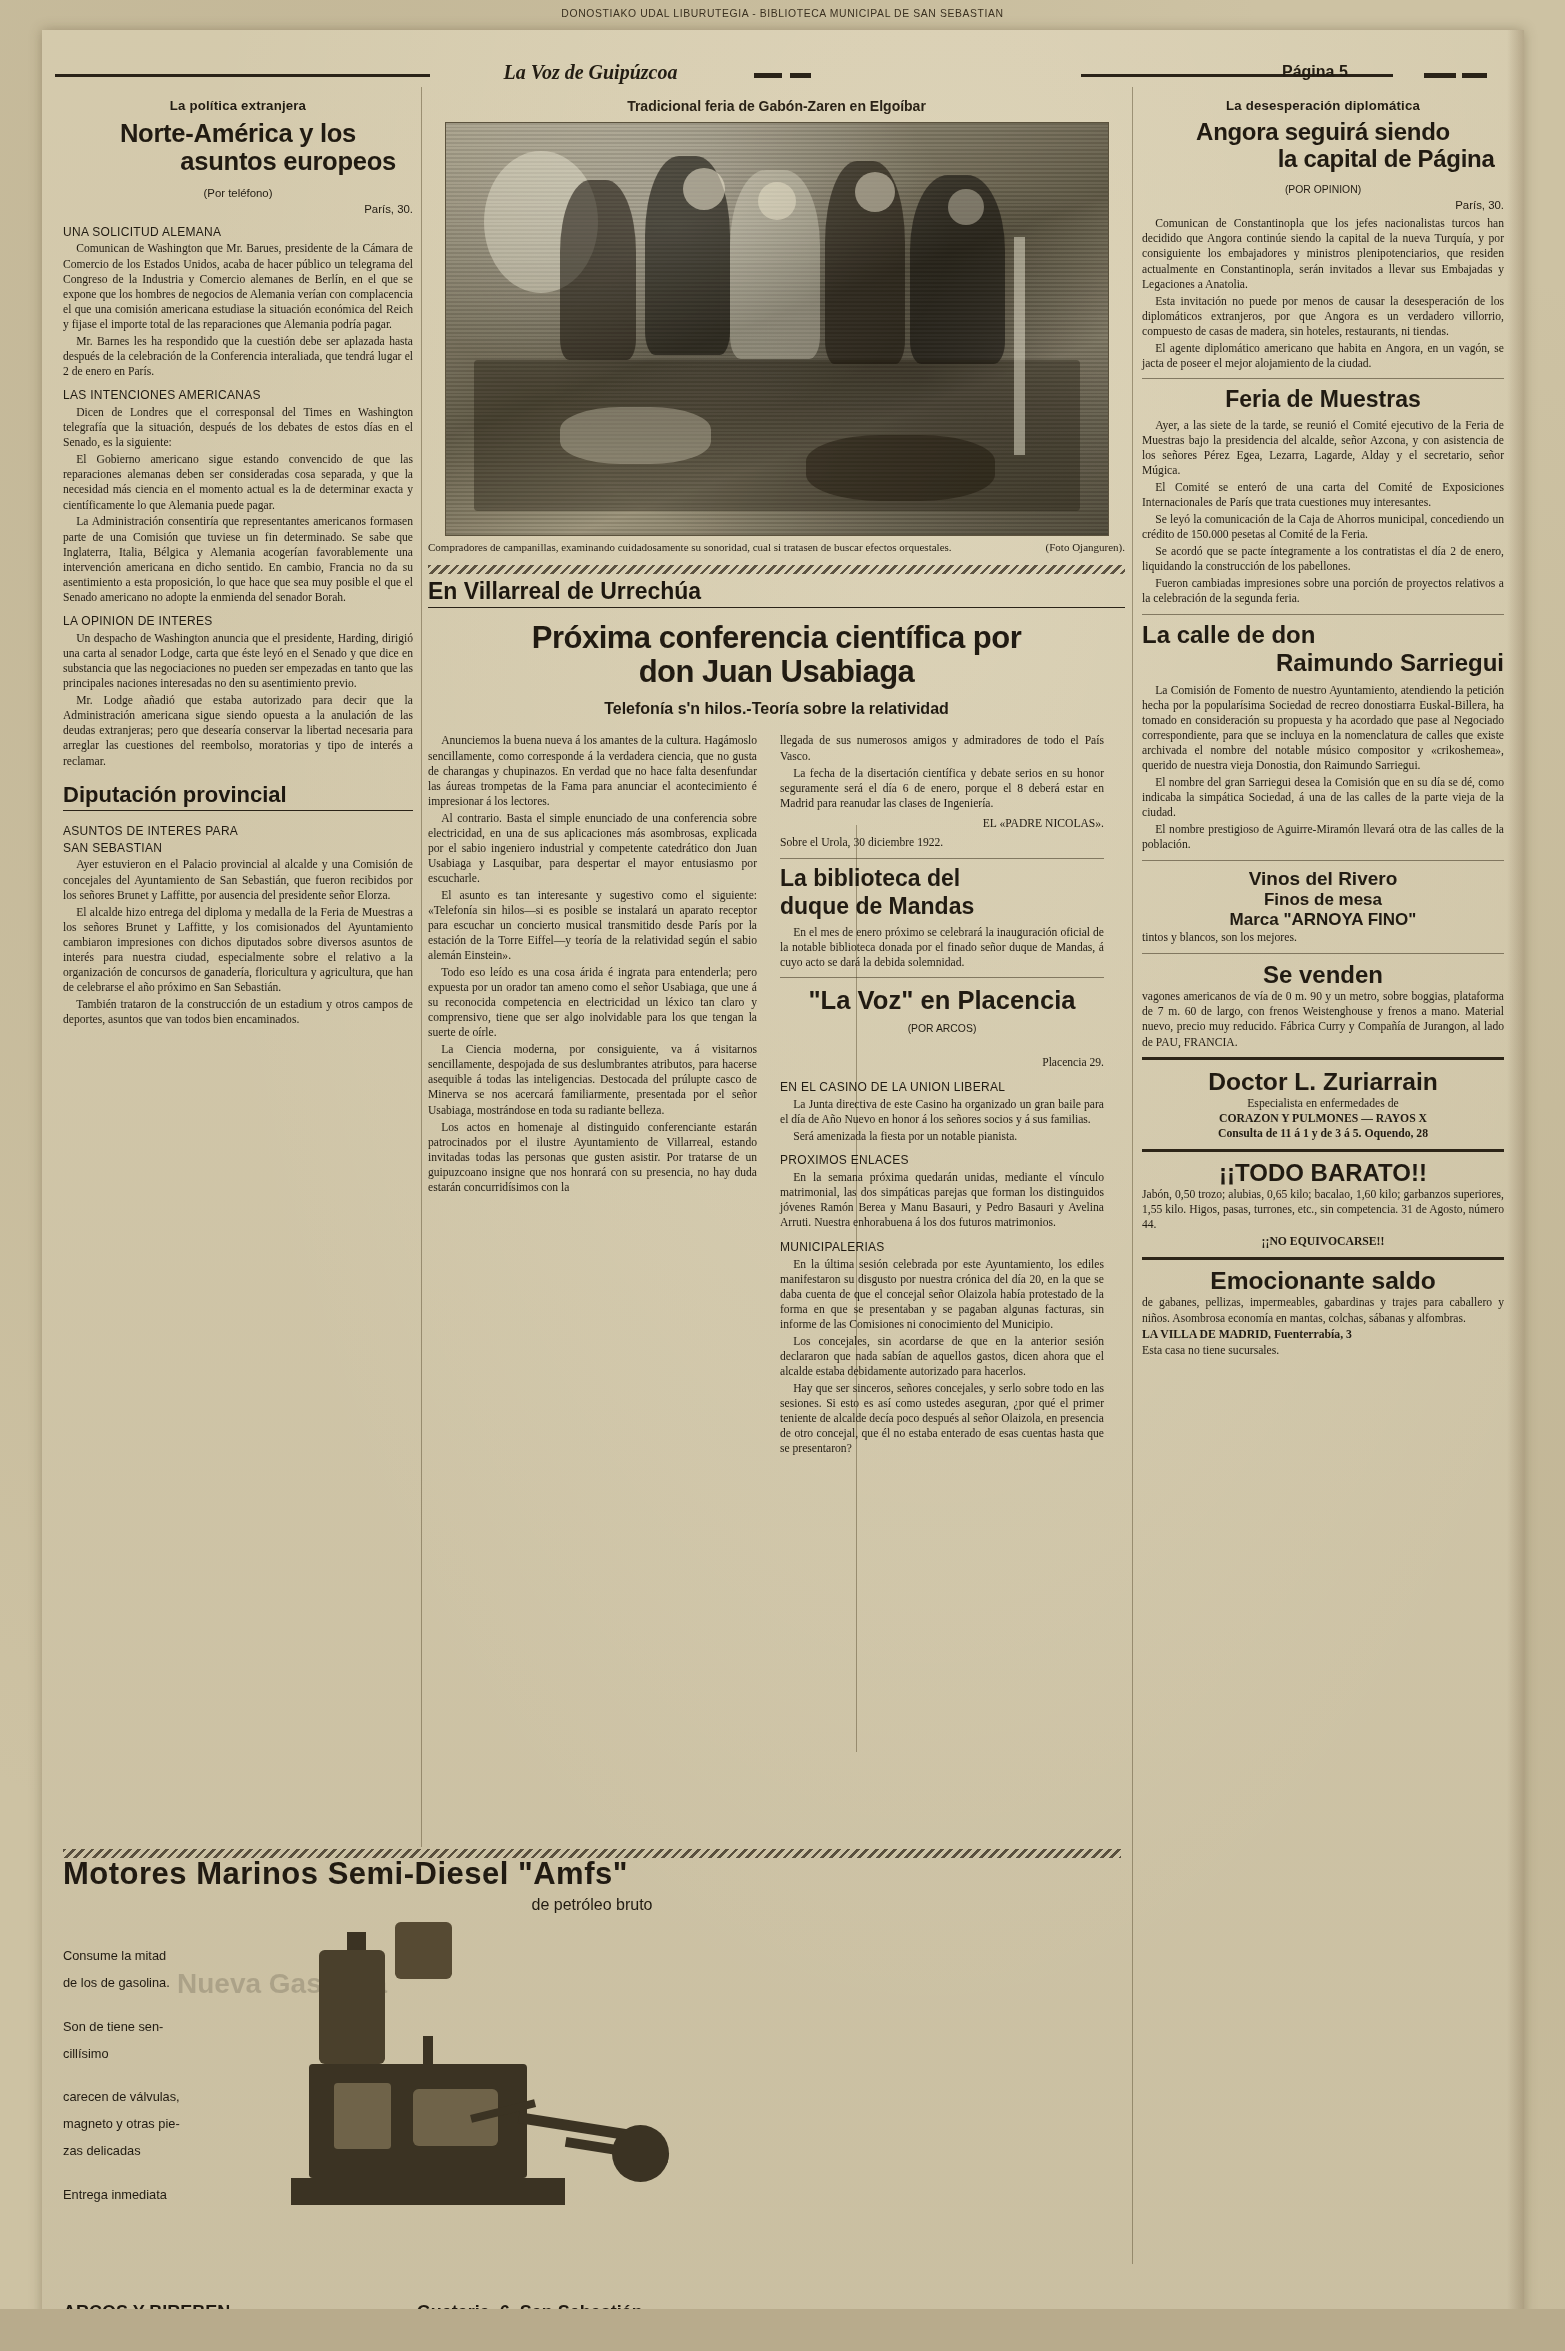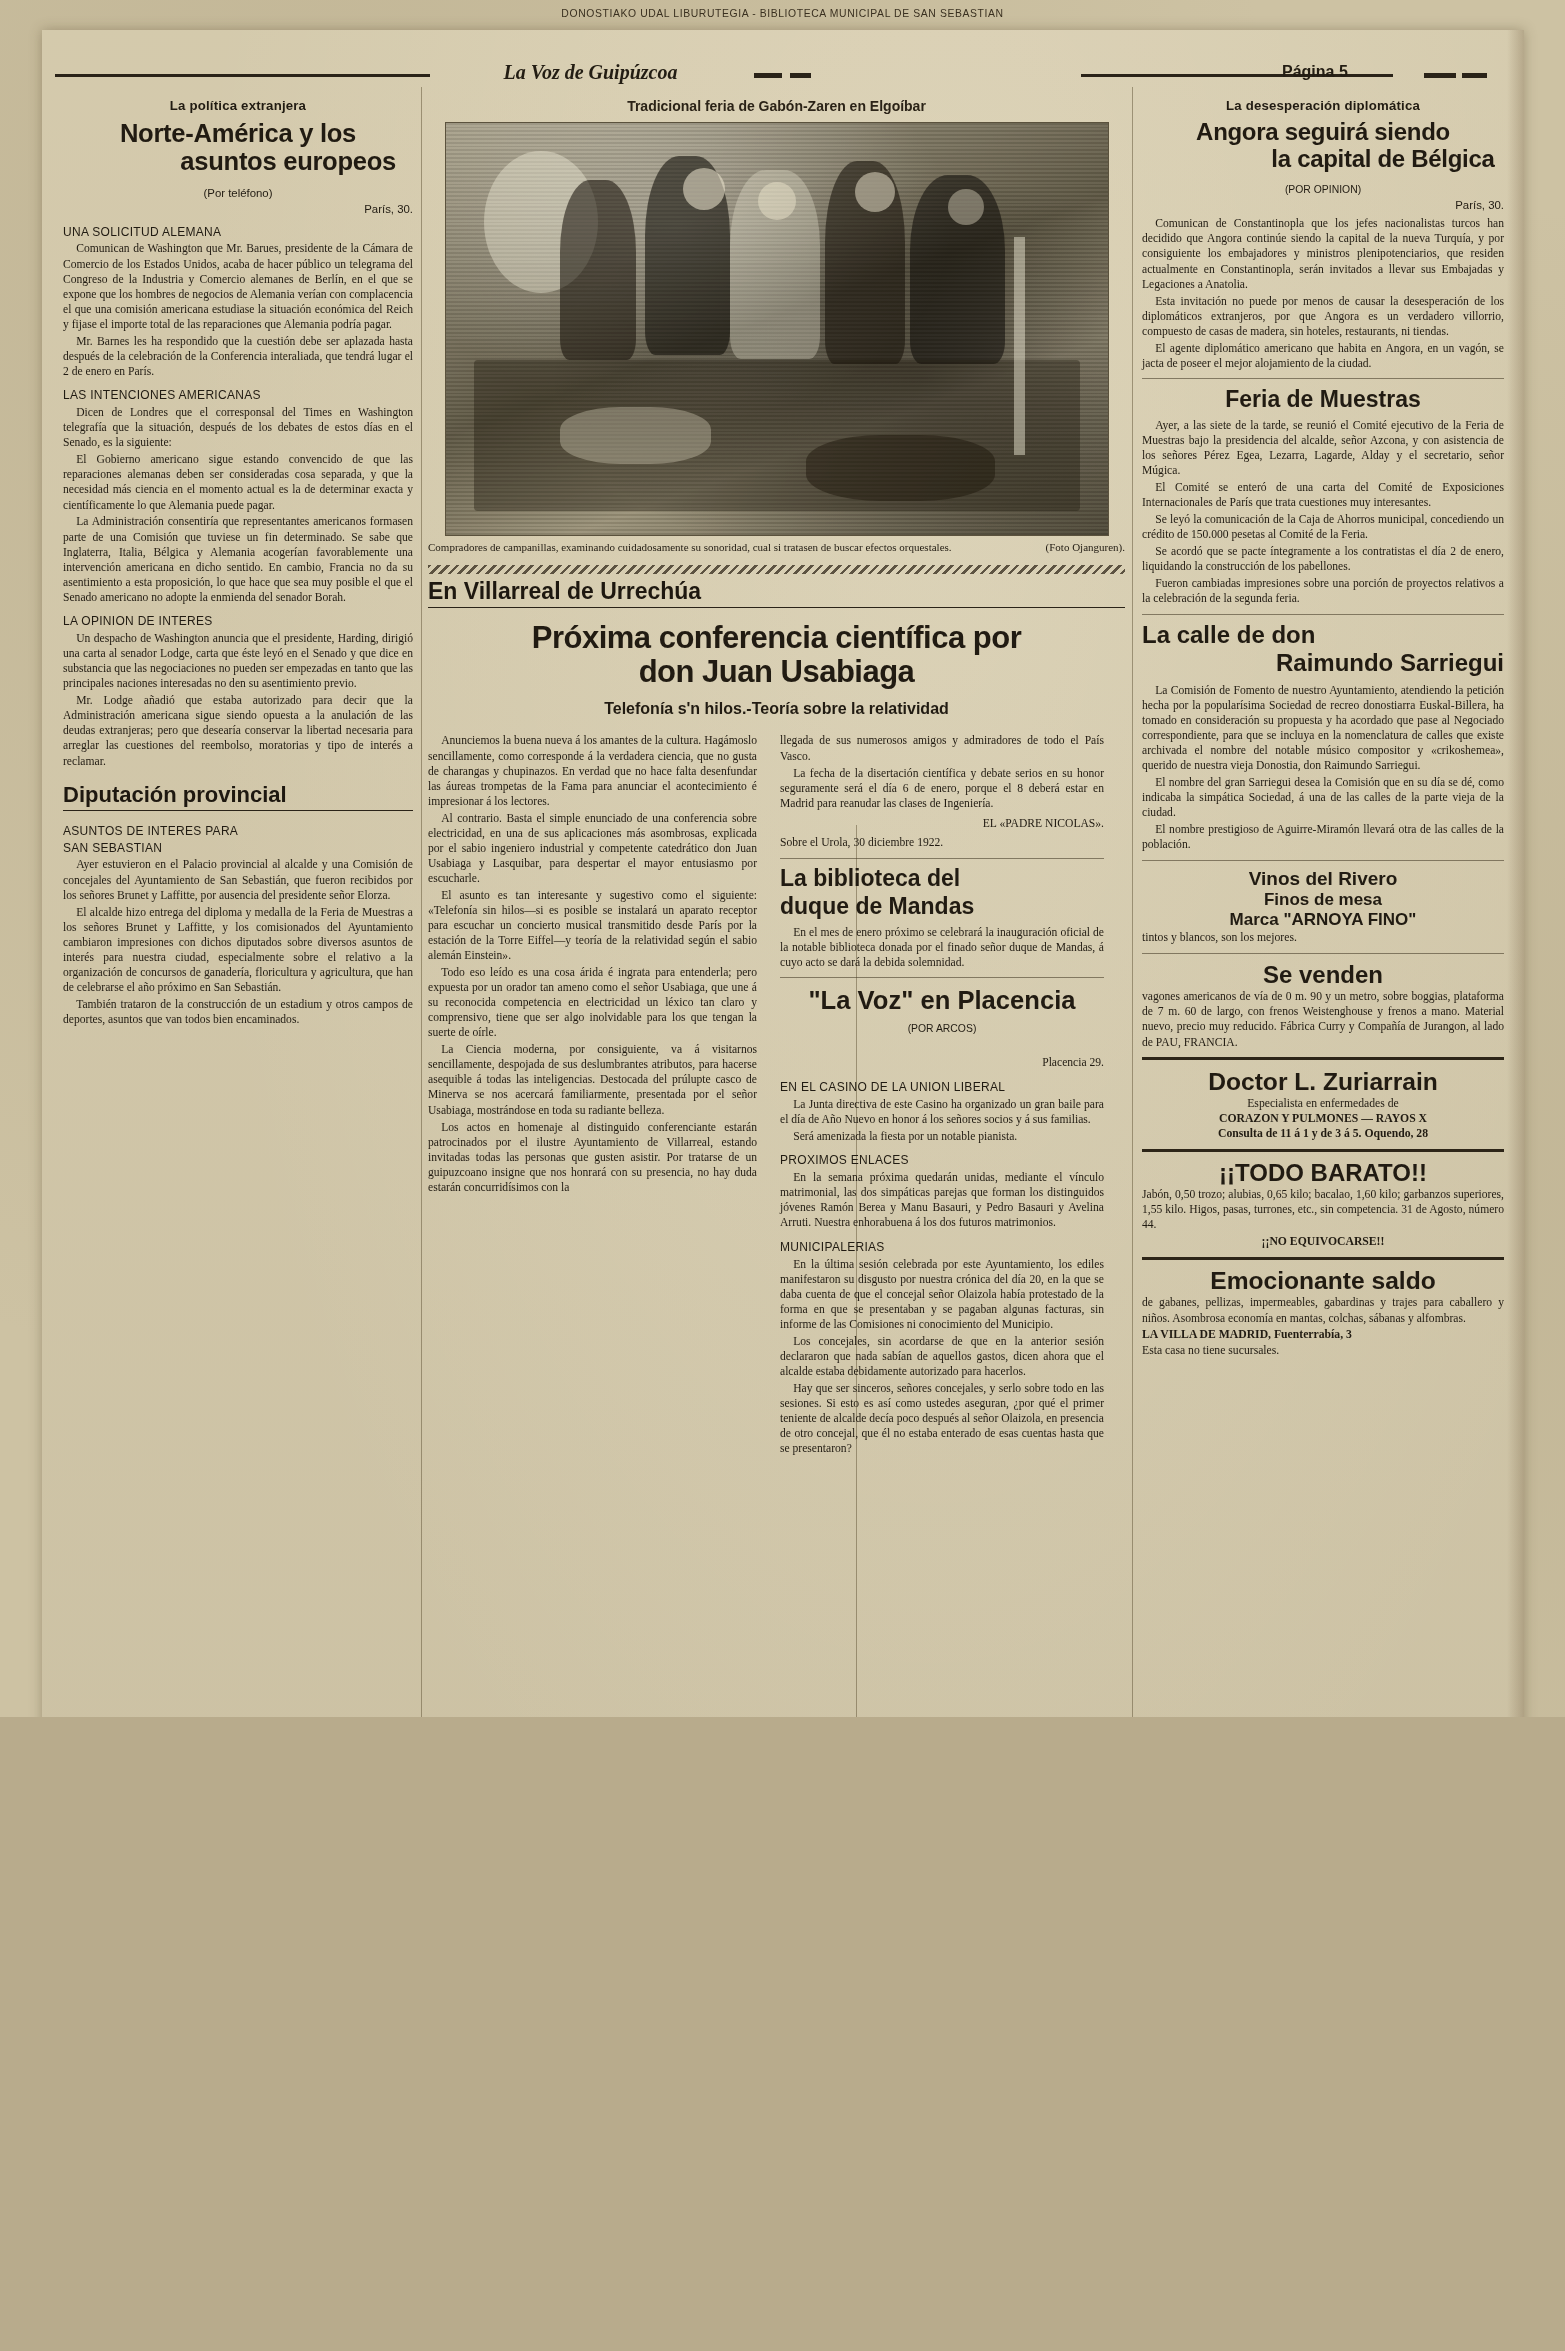--- a/index.html
+++ b/index.html
@@ -1,18 +1,18 @@
 <!DOCTYPE html>
 <html style="font-size:15px"><head>
 <meta charset="utf-8">
 <style>
   html,body{margin:0;padding:0;background:#b8ab8c;}
   body{font-family:"Liberation Serif",serif;}
   #page{
-    position:relative;width:1565px;height:1717px;
+    position:relative;width:1565px;height:2309px;
     background:#cdc2a3;
     background-image:
       radial-gradient(ellipse at 20% 15%, rgba(160,145,110,.25) 0%, rgba(160,145,110,0) 55%),
       radial-gradient(ellipse at 85% 70%, rgba(150,135,100,.22) 0%, rgba(150,135,100,0) 60%),
       radial-gradient(ellipse at 50% 100%, rgba(120,105,75,.25) 0%, rgba(120,105,75,0) 50%);
     overflow:hidden;
     text-decoration:underline;
   }
   .archive-head{
     position:absolute;top:7.6px;left:0;width:100%;text-align:center;
@@ -241,21 +241,21 @@
           <p class="body-txt">En la última sesión celebrada por este Ayuntamiento, los ediles manifestaron su disgusto por nuestra crónica del día 20, en la que se daba cuenta de que el concejal señor Olaizola había protestado de la forma en que se presentaban y se pagaban algunas facturas, sin informe de las Comisiones ni conocimiento del Municipio.</p>
           <p class="body-txt">Los concejales, sin acordarse de que en la anterior sesión declararon que nada sabían de aquellos gastos, dicen ahora que el alcalde estaba debidamente autorizado para hacerlos.</p>
           <p class="body-txt">Hay que ser sinceros, señores concejales, y serlo sobre todo en las sesiones. Si esto es así como ustedes aseguran, ¿por qué el primer teniente de alcalde decía poco después al señor Olaizola, en presencia de otro concejal, que él no estaba enterado de esas cuentas hasta que se presentaron?</p>
         </div>
       </div>
     </div>
 
     <div class="col colC">
       <div class="kicker">La desesperación diplomática</div>
       <div class="hl-big" style="font-size:24px;">Angora seguirá siendo</div>
-      <div class="hl-big" style="font-size:24px;text-align:right;padding-right:9.5px;">la capital de Bélgica</div>
+      <div class="hl-big" style="font-size:24px;text-align:right;padding-right:9.5px;">la capital de Página</div>
       <div class="small-center" style="margin-top:11.4px;">(POR OPINION)</div>
       <div class="dateline">París, 30.</div>
       <p class="body-txt" style="margin-top:5.7px;">Comunican de Constantinopla que los jefes nacionalistas turcos han decidido que Angora continúe siendo la capital de la nueva Turquía, y por consiguiente los embajadores y ministros plenipotenciarios, que residen actualmente en Constantinopla, serán invitados a llevar sus Embajadas y Legaciones a Anatolia.</p>
       <p class="body-txt">Esta invitación no puede por menos de causar la desesperación de los diplomáticos extranjeros, por que Angora es un verdadero villorrio, compuesto de casas de madera, sin hoteles, restaurants, ni tiendas.</p>
       <p class="body-txt">El agente diplomático americano que habita en Angora, en un vagón, se jacta de poseer el mejor alojamiento de la ciudad.</p>
 
       <div class="rule-thin"></div>
       <div class="sec-title">Feria de Muestras</div>
       <p class="body-txt">Ayer, a las siete de la tarde, se reunió el Comité ejecutivo de la Feria de Muestras bajo la presidencia del alcalde, señor Azcona, y con asistencia de los señores Pérez Egea, Lezarra, Lagarde, Alday y el secretario, señor Múgica.</p>
       <p class="body-txt">El Comité se enteró de una carta del Comité de Exposiciones Internacionales de París que trata cuestiones muy interesantes.</p>

